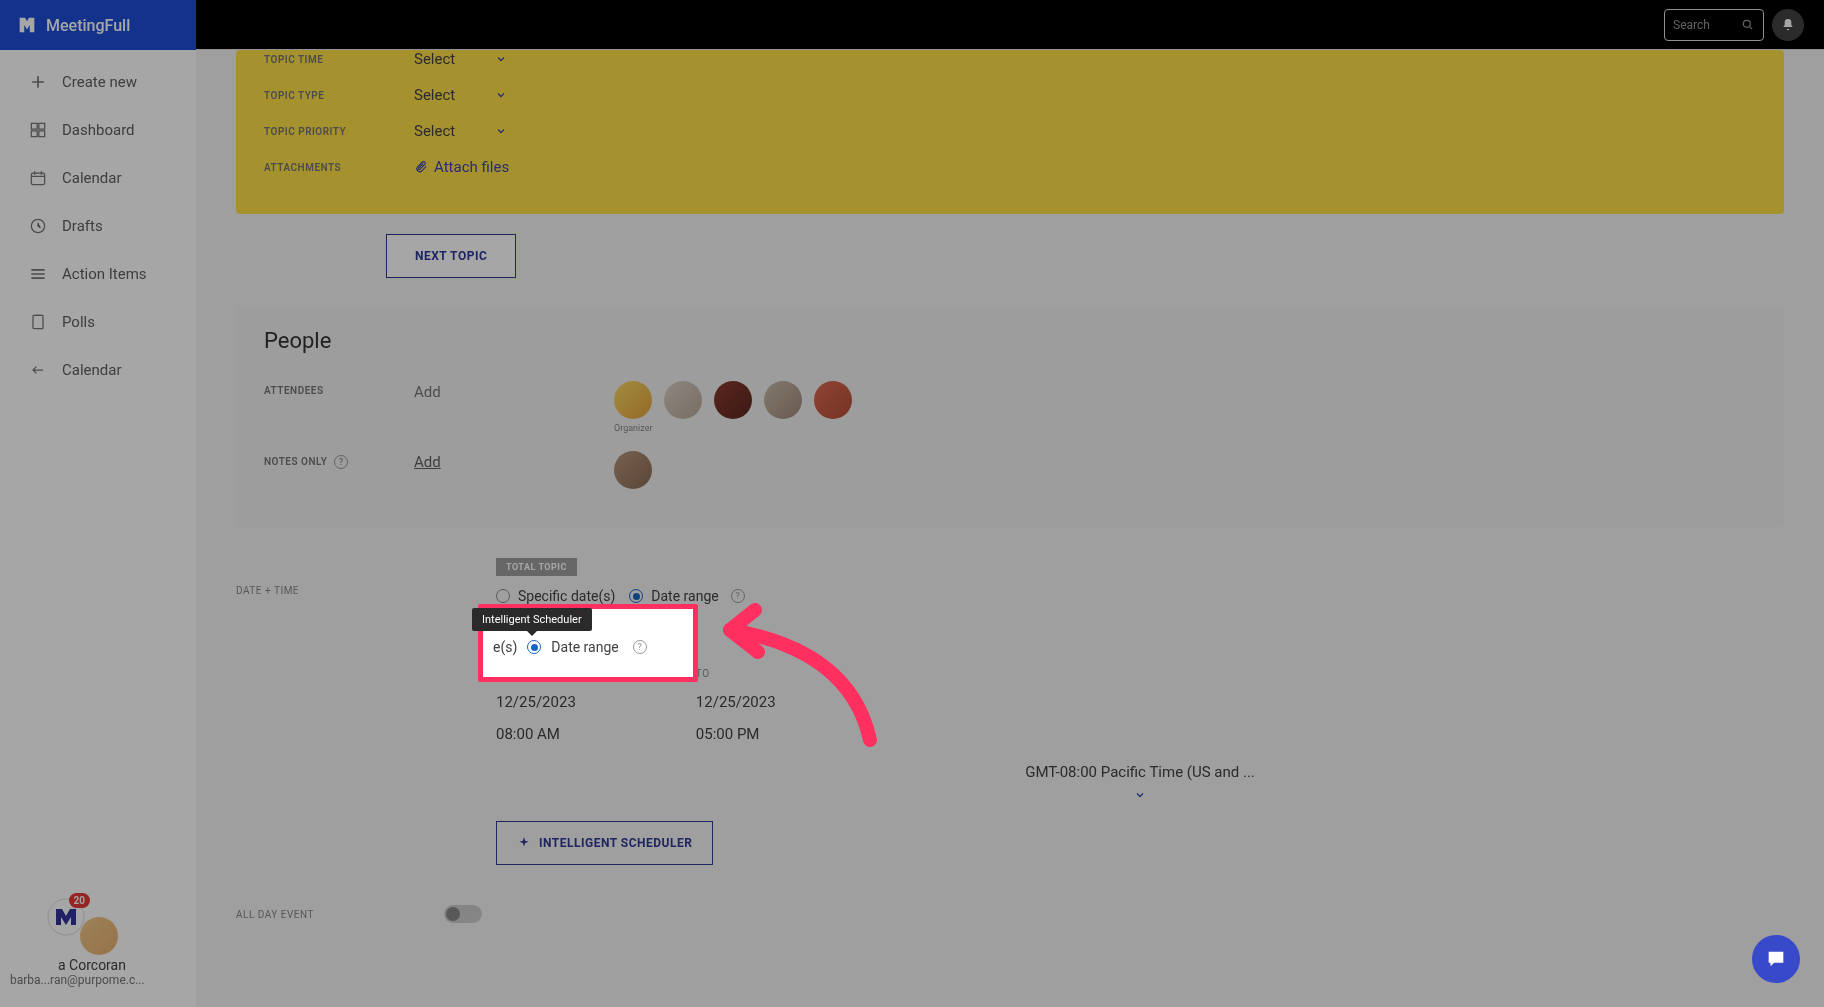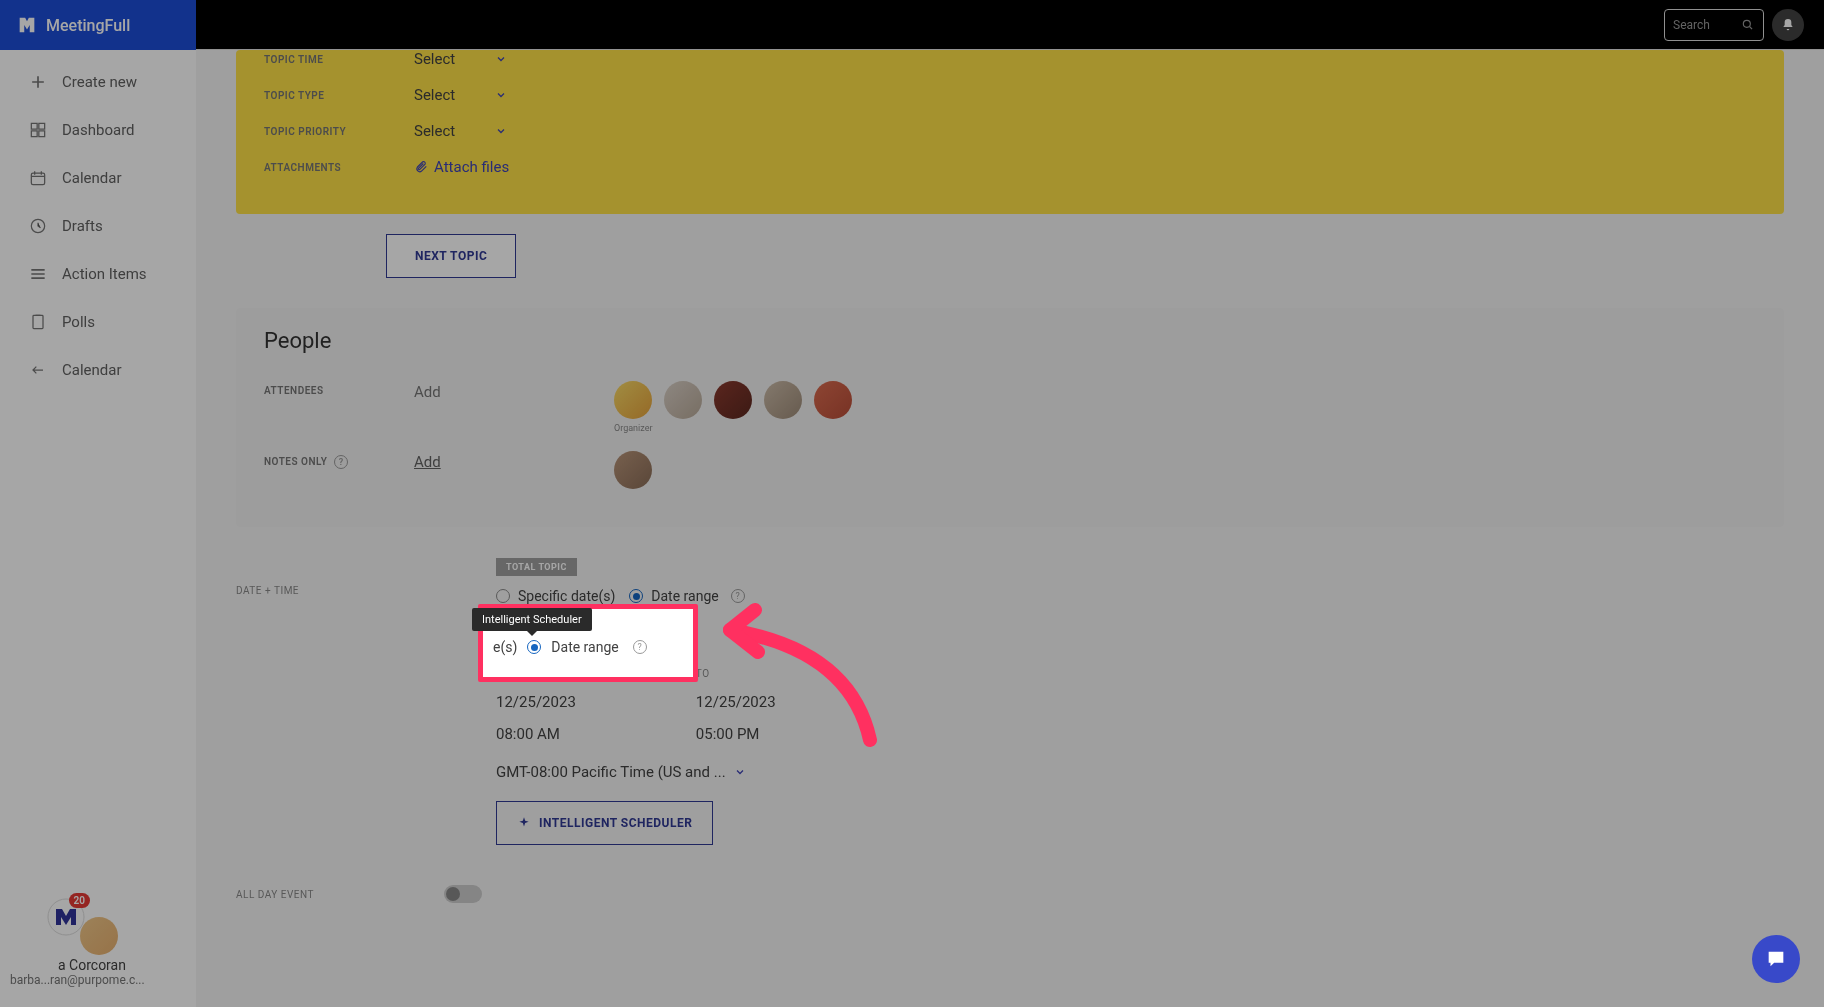--- a/index.html
+++ b/index.html
@@ -70,21 +70,21 @@
     
     .meeting-length-row { display: flex; align-items: center; gap: 30px; margin-top: 22px; }
     .ml-label { font-size: 10px; text-transform: uppercase; color: #888; letter-spacing: 0.5px; }
     .ml-value { font-size: 15px; color: #424242; }
     
     .from-to { display: flex; gap: 120px; margin-top: 24px; }
     .ft-col { display: flex; flex-direction: column; gap: 14px; }
     .ft-label { font-size: 10px; text-transform: uppercase; color: #888; letter-spacing: 0.5px; }
     .ft-date, .ft-time { font-size: 15px; color: #424242; }
     
-    .tz-row { display: flex; align-items: center; gap: 8px; margin-top: 20px; font-size: 15px; color: #424242; }
+    .tz-row { display: flex; align-items: center; gap: 8px; margin-top: 20px; font-size: 15px; color: #424242; flex-direction: column; }
     
     .intel-sched-btn { border: 1px solid #303994; color: #303994; background: transparent; font-size: 12px; font-weight: 700; letter-spacing: 0.5px; padding: 14px 20px; margin-top: 20px; cursor: pointer; display: inline-flex; align-items: center; gap: 8px; }
     
     .allday-row { display: flex; align-items: center; gap: 130px; margin-top: 40px; }
     .allday-label { font-size: 10px; text-transform: uppercase; color: #888; letter-spacing: 0.5px; }
     .toggle { width: 38px; height: 18px; background: #ccc; border-radius: 10px; position: relative; }
     .toggle-knob { width: 14px; height: 14px; background: #888; border-radius: 50%; position: absolute; top: 2px; left: 2px; }
     
     
     .highlight-box { position: absolute; border: 5px solid #ff3060; background: #fff; z-index: 20; pointer-events: none; border-radius: 2px; }

